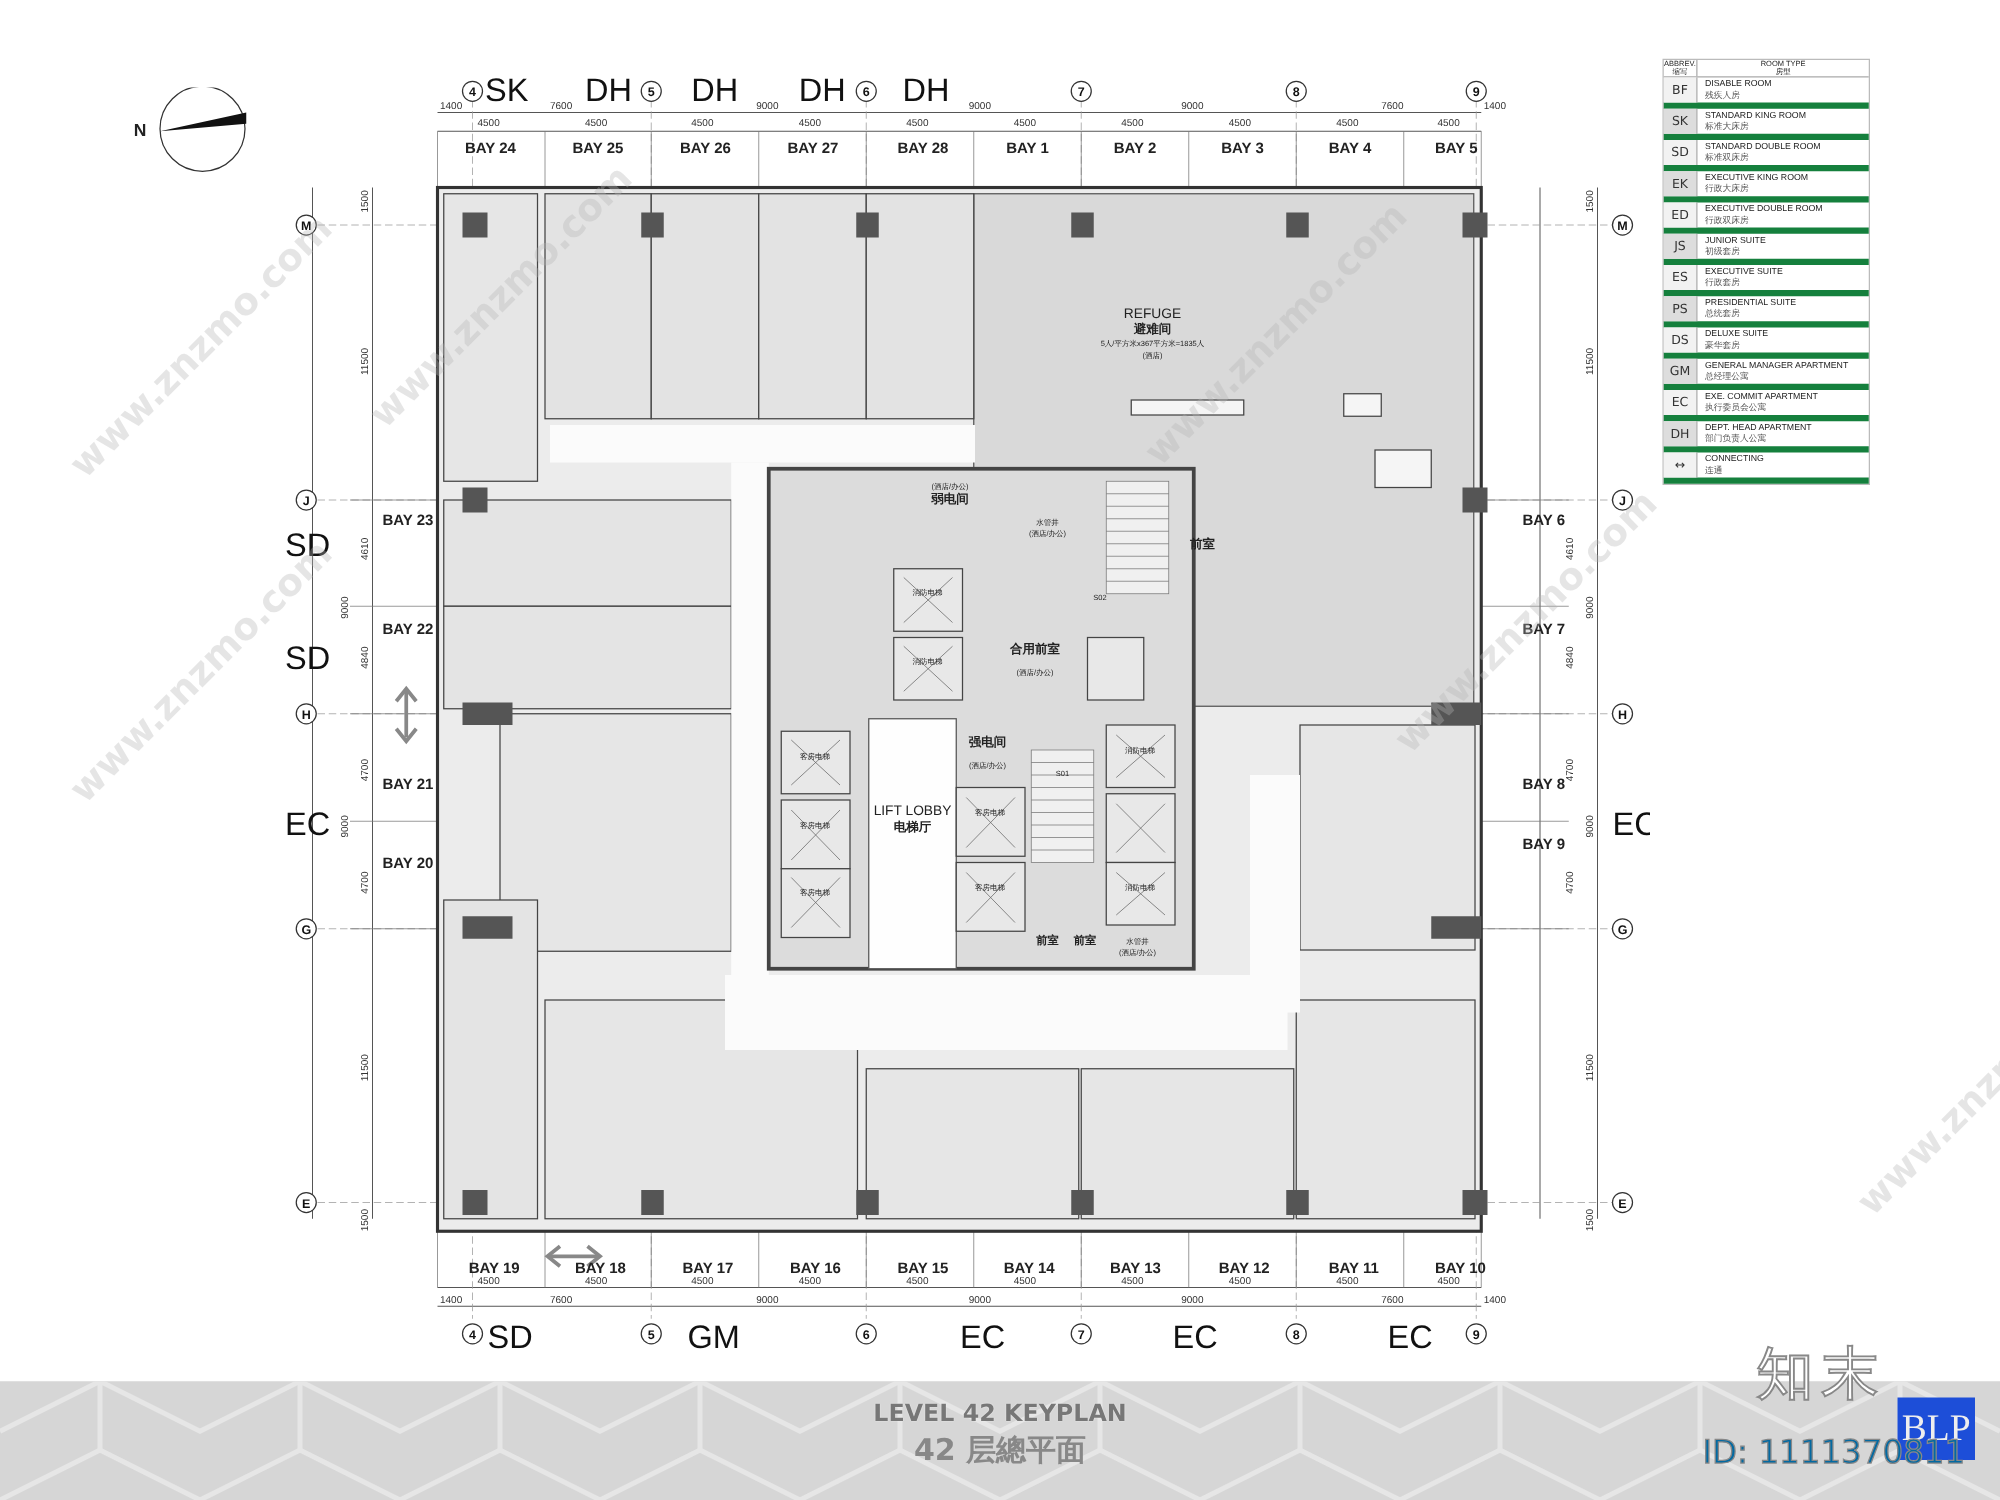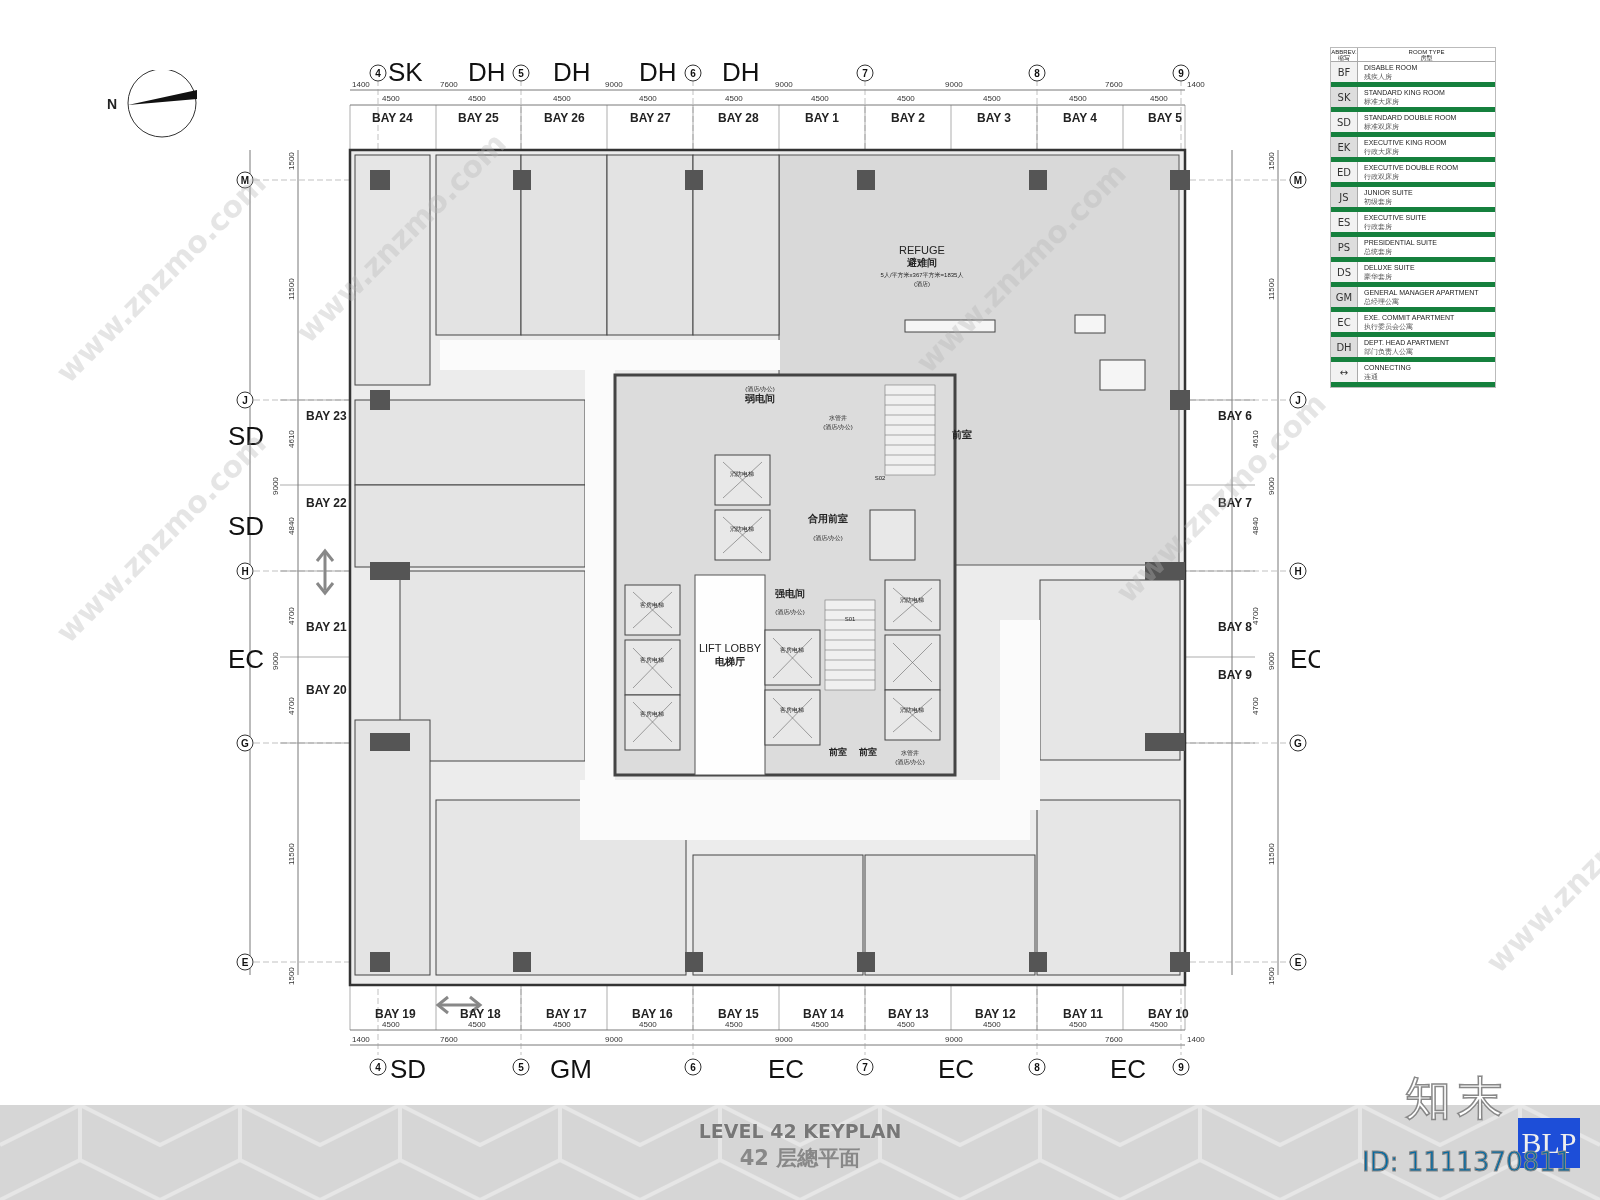--- a/index.html
+++ b/index.html
@@ -18,21 +18,21 @@
   #legend .ab { width: 26px; display: flex; align-items: center; justify-content: center; font-size: 10px; color: #333; font-family: "DejaVu Sans", sans-serif; }
   #legend .row:nth-child(even) .ab { background: #ddd; }
   #legend .row:nth-child(odd) .ab { background: #f2f2f2; }
   #legend .desc { flex: 1; padding-left: 6px; display: flex; flex-direction: column; justify-content: center; border-left: 1px solid #aaa; }
   #legend .en { font-size: 7px; color: #222; text-transform: uppercase; line-height: 9px; }
   #legend .cn { font-size: 7px; color: #555; line-height: 9px; }
 
   #footer-band { left: 0; top: 1105px; width: 1600px; height: 95px; background: #d6d6d6; overflow: hidden; }
   #footer-title { left: 0; width: 1600px; top: 1120px; text-align: center; }
   #footer-title .t1 { font-family: "DejaVu Sans", sans-serif; font-weight: bold; font-size: 19px; color: #777; text-shadow: 0 0 1px #fff; text-align: center; }
-  #footer-title .t2 { font-family: "DejaVu Sans", sans-serif; font-weight: bold; font-size: 21px; color: #888; margin-top: 2px; }
+  #footer-title .t2 { font-family: "DejaVu Sans", sans-serif; font-weight: bold; font-size: 24px; color: #888; margin-top: 2px; }
   #wm-brand { left: 1405px; top: 1068px; font-size: 46px; color: #fff; -webkit-text-stroke: 1.5px #888; letter-spacing: 6px; font-family: "DejaVu Sans", sans-serif; }
   #wm-id { left: 1362px; top: 1147px; font-size: 26px; color: #0369a1; -webkit-text-stroke: 1px #888; font-family: "DejaVu Sans", sans-serif; }
   #blp { left: 1518px; top: 1118px; width: 62px; height: 50px; background: #1d4ed8; color: #eee; font-size: 30px; line-height: 50px; text-align: center; font-family: "Liberation Serif", serif; }
   .wm { position: absolute; color: rgba(180,180,180,0.35); font-size: 30px; font-weight: bold; transform: rotate(-45deg); white-space: nowrap; pointer-events: none; font-family: "DejaVu Sans", sans-serif; }
 </style>
 </head>
 <body>
 
 <div class="abs" style="left:105px;top:70px;width:100px;height:70px;">
   <svg width="100" height="70">

